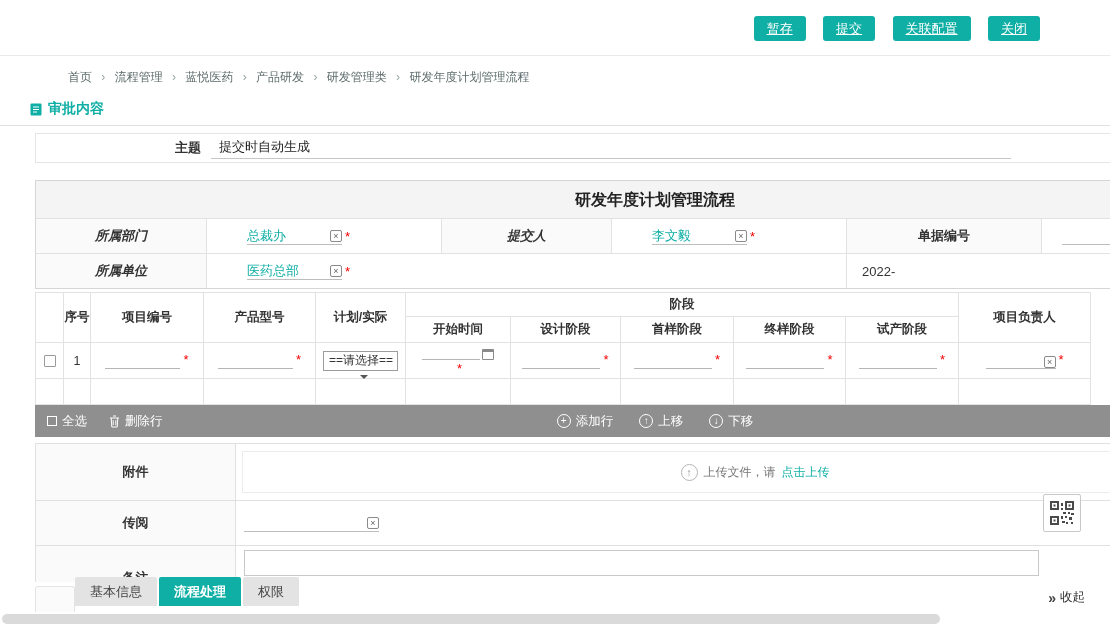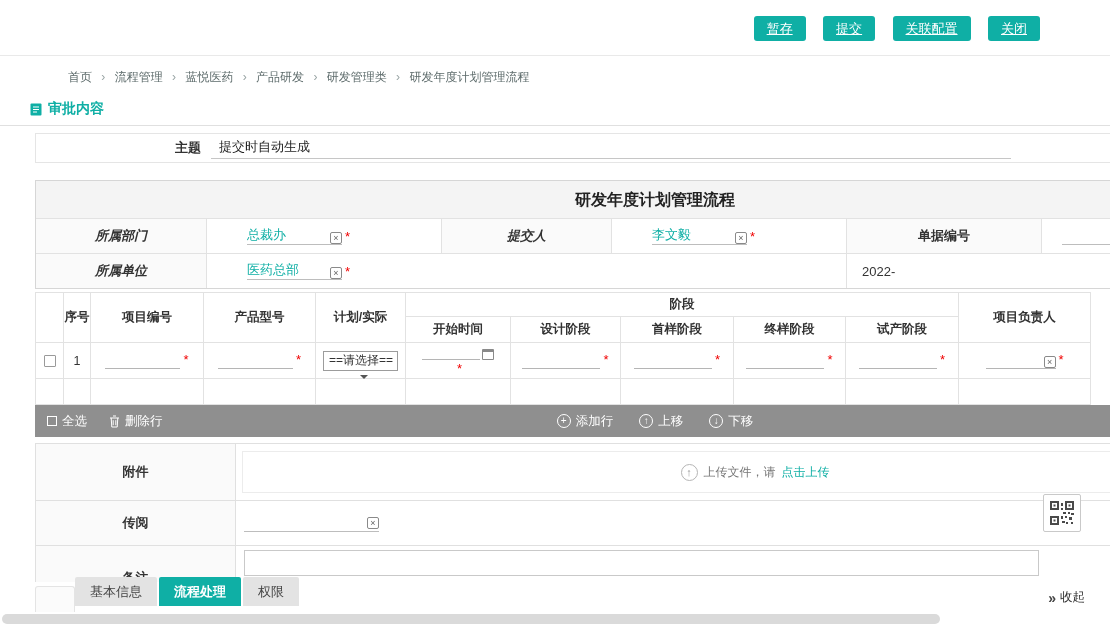--- a/index.html
+++ b/index.html
@@ -45,21 +45,21 @@
   .w170{width:170px;flex:0 0 170px;font-style:italic;}
   .w235{width:235px;flex:0 0 235px;}
   .w640{width:640px;flex:0 0 640px;}
   .w195{width:195px;flex:0 0 195px;}
   .wrest{flex:1;}
   .pad40{padding-left:40px;}
   .pad20{padding-left:20px;}
   .pad15{padding-left:15px;}
   .uline{border-bottom:1px solid #bdbdbd;display:inline-flex;align-items:center;
          justify-content:space-between;height:18px;}
-  .w95{width:95px;align-items:flex-end;} .w120{width:120px;} .w135{width:135px;}
+  .w95{width:95px;} .w120{width:120px;} .w135{width:135px;}
   .link{color:var(--accent);cursor:pointer;}
   .req{color:var(--danger);margin-left:3px;font-size:13px;}
   .icn-browse{width:12px;height:12px;border:1px solid #8a8a8a;border-radius:2px;display:inline-block;
               font-size:9px;line-height:10px;text-align:center;color:#666;cursor:pointer;background:#fff;}
   .icn-cal{display:inline-block;width:12px;height:11px;border:1px solid #8a8a8a;
            border-top:3px solid #8a8a8a;border-radius:1px;cursor:pointer;}
   
   table.grid{border-collapse:collapse;table-layout:fixed;width:1240px;margin-top:3px;font-size:12.5px;}
   .grid th,.grid td{border:1px solid var(--bd);text-align:center;padding:0;color:#333;}
   .grid th{font-weight:600;height:24px;background:#fff;}

